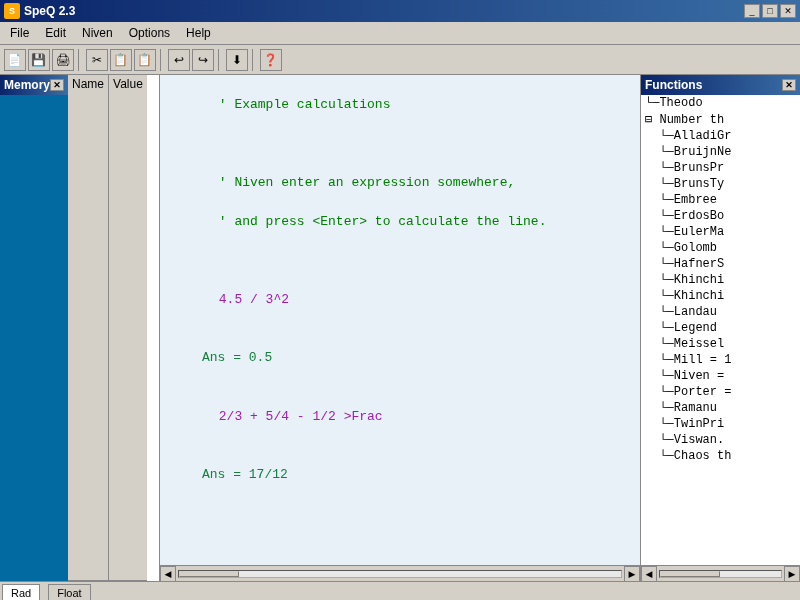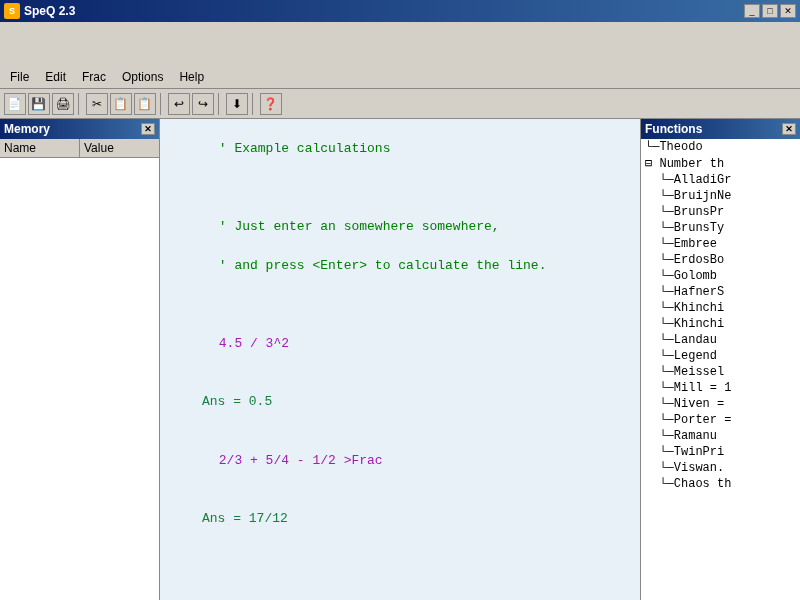--- a/index.html
+++ b/index.html
@@ -25,21 +25,20 @@
     }
 
     
     .menu-bar {
       background: #d4d0c8;
       height: 23px;
       display: flex;
       align-items: center;
       padding: 0 2px;
       border-bottom: 1px solid #888;
-      margin-top: 44px;
     }
     .menu-item { padding: 2px 8px; font-size: 12px; cursor: pointer; }
 
     
     .toolbar {
       background: #d4d0c8;
       height: 30px;
       display: flex;
       align-items: center;
       padding: 2px 4px;
@@ -60,21 +59,21 @@
       width: 800px;
     }
 
     
     .memory-panel {
       width: 160px;
       min-width: 160px;
       background: #0369a1;
       border-right: 1px solid #888;
       display: flex;
-      flex-direction: column;
+      flex-direction: row;
     }
     .panel-title-bar {
       background: linear-gradient(to right, #0a246a, #3a6ea5);
       color: white;
       height: 20px;
       display: flex;
       align-items: center;
       justify-content: space-between;
       padding: 0 4px;
       font-size: 12px;
@@ -179,21 +178,21 @@
   <div class="title-bar-buttons">
     <div class="title-bar-btn">_</div>
     <div class="title-bar-btn">□</div>
     <div class="title-bar-btn">✕</div>
   </div>
 </div>
 
 <div class="menu-bar">
   <div class="menu-item">File</div>
   <div class="menu-item">Edit</div>
-  <div class="menu-item">Frac</div>
+  <div class="menu-item">Niven</div>
   <div class="menu-item">Options</div>
   <div class="menu-item">Help</div>
 </div>
 
 <div class="toolbar">
   <div class="toolbar-btn">📄</div>
   <div class="toolbar-btn">💾</div>
   <div class="toolbar-btn">🖨</div>
   <div class="toolbar-separator"></div>
   <div class="toolbar-btn">✂</div>
@@ -219,21 +218,21 @@
       <div class="memory-col-name">Name</div>
       <div class="memory-col-value">Value</div>
     </div>
     <div class="memory-content"></div>
   </div>
 
   <div class="editor-panel">
     <div class="editor-content">
       <span class="comment">' Example calculations</span><br>
       <br>
-      <span class="comment">' Just enter an somewhere somewhere,</span><br>
+      <span class="comment">' Niven enter an expression somewhere,</span><br>
       <span class="comment">' and press &lt;Enter&gt; to calculate the line.</span><br>
       <br>
       <span class="input">4.5 / 3^2</span><br>
       <span class="result">Ans = 0.5</span><br>
       <span class="input">2/3 + 5/4 - 1/2 &gt;Frac</span><br>
       <span class="result">Ans = 17/12</span><br>
       <br>
       <br>
       <br>
       <br>
@@ -264,20 +263,21 @@
     </div>
     <div class="functions-tree">
       <div class="tree-item">└─Theodo</div>
       <div class="tree-item">⊟ Number th</div>
       <div class="tree-item">&nbsp;&nbsp;└─AlladiGr</div>
       <div class="tree-item">&nbsp;&nbsp;└─BruijnNe</div>
       <div class="tree-item">&nbsp;&nbsp;└─BrunsPr</div>
       <div class="tree-item">&nbsp;&nbsp;└─BrunsTy</div>
       <div class="tree-item">&nbsp;&nbsp;└─Embree</div>
       <div class="tree-item">&nbsp;&nbsp;└─ErdosBo</div>
+      <div class="tree-item">&nbsp;&nbsp;└─EulerMa</div>
       <div class="tree-item">&nbsp;&nbsp;└─Golomb</div>
       <div class="tree-item">&nbsp;&nbsp;└─HafnerS</div>
       <div class="tree-item">&nbsp;&nbsp;└─Khinchi</div>
       <div class="tree-item">&nbsp;&nbsp;└─Khinchi</div>
       <div class="tree-item">&nbsp;&nbsp;└─Landau</div>
       <div class="tree-item">&nbsp;&nbsp;└─Legend</div>
       <div class="tree-item">&nbsp;&nbsp;└─Meissel</div>
       <div class="tree-item">&nbsp;&nbsp;└─Mill = 1</div>
       <div class="tree-item">&nbsp;&nbsp;└─Niven =</div>
       <div class="tree-item">&nbsp;&nbsp;└─Porter =</div>

